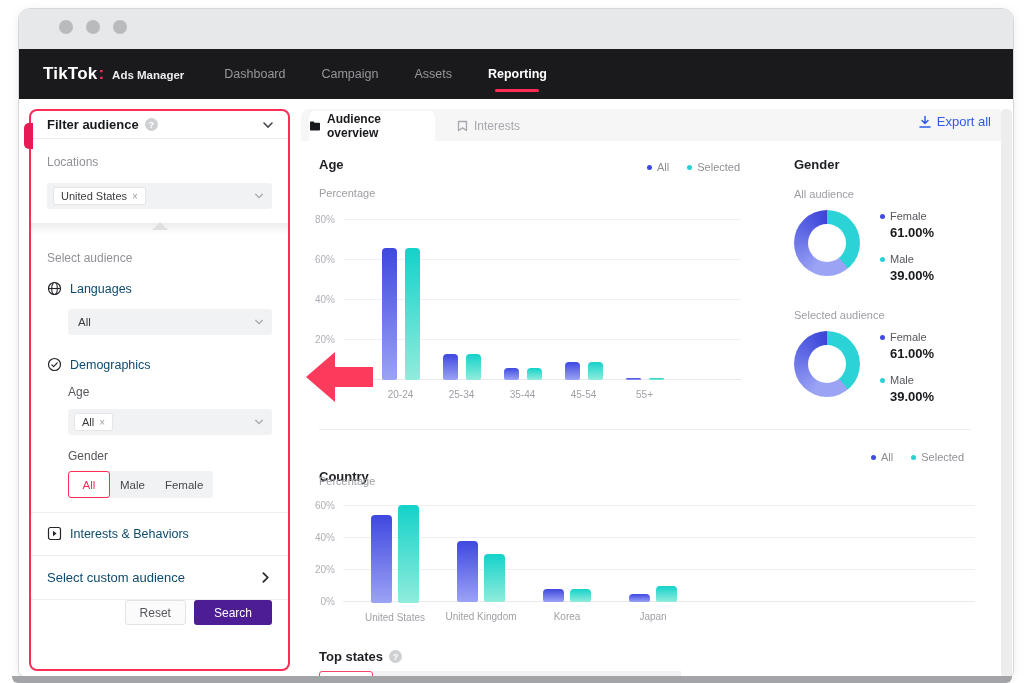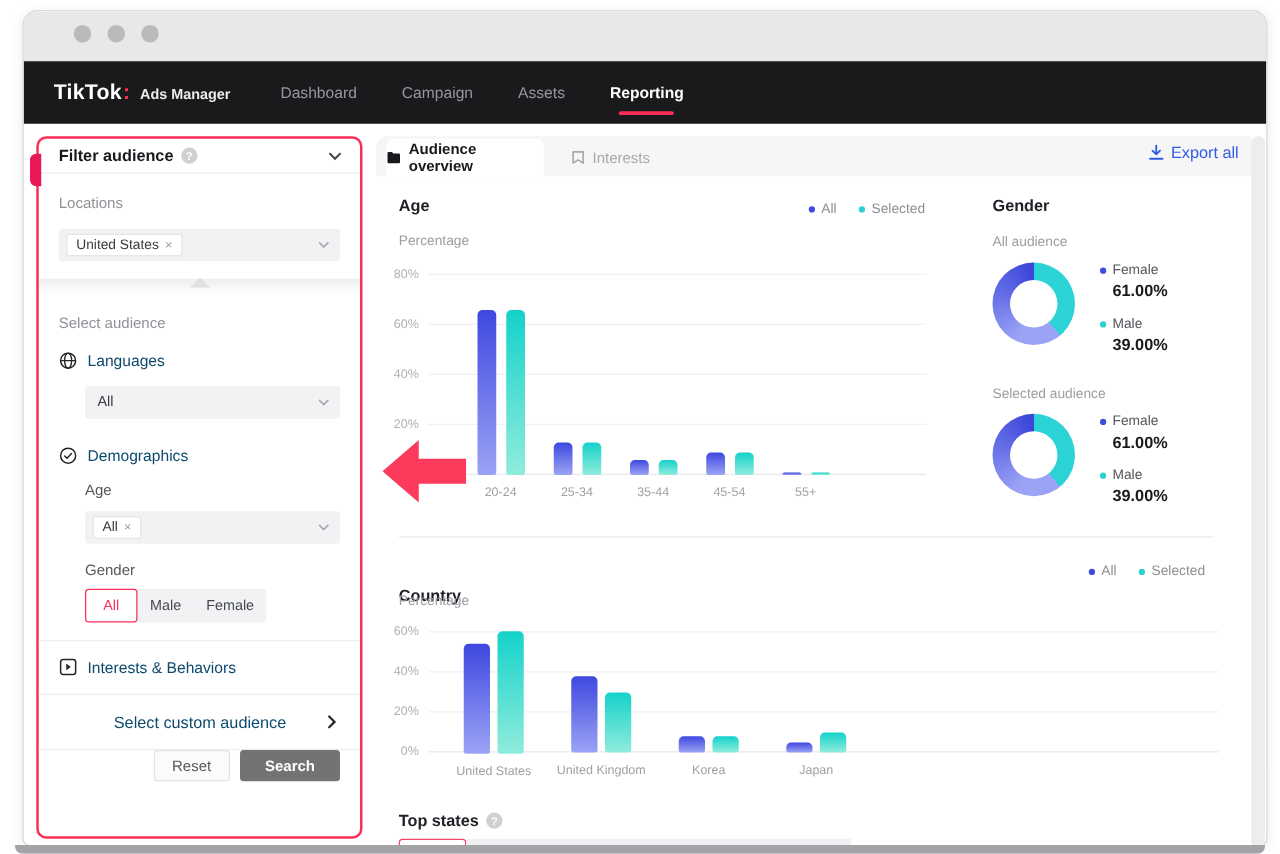--- a/index.html
+++ b/index.html
@@ -51,26 +51,26 @@
     width:0; height:0; border-left:8px solid transparent; border-right:8px solid transparent; border-bottom:8px solid #dfe0e2; }
   .section-row { display:flex; align-items:center; gap:8px; }
   .section-title { font-size:12.5px; font-weight:normal; color:#0c4a6e; }
   .indent { margin-left:21px; }
   .sub-label { font-size:12px; color:#55575c; }
   .segment { display:inline-flex; background:#f1f2f3; border-radius:3px; height:27px; }
   .seg-btn { min-width:42px; padding:0 10px; display:flex; align-items:center; justify-content:center;
     font-size:11.5px; color:#46484d; cursor:pointer; }
   .seg-btn.sel { background:#fff; border:1px solid #fb2e57; color:#fb2e57; border-radius:3px; }
   .side-divider { margin:14px -16px 0; border-top:1px solid #ededef; }
-  .row-between { display:flex; align-items:center; justify-content:space-between;margin-left:44px; }
+  .row-between { display:flex; align-items:center; justify-content:space-between; }
   .side-footer { display:flex; justify-content:flex-end; gap:8px; }
   .btn-reset { height:25px; padding:0 14px; background:#fbfbfc; border:1px solid #e3e3e5; border-radius:3px;
     font-size:12px; color:#55575c; display:flex; align-items:center; cursor:pointer; }
-  .btn-search { height:25px; padding:0 20px; background:#737373; border-radius:3px;
-    font-size:12px; color:#fff; display:flex; align-items:center; cursor:pointer;font-weight:bold; }
+  .btn-search { height:25px; padding:0 20px; background:#4c1d95; border-radius:3px;
+    font-size:12px; color:#fff; display:flex; align-items:center; cursor:pointer; }
 
   
   .tabstrip { position:absolute; left:282px; top:100px; width:700px; height:32px; background:#f6f6f7; border-radius:8px 0 0 0; }
   .tab-active { position:absolute; left:8px; bottom:0; height:30px; width:126px; background:#fff; border-radius:6px 6px 0 0;
     display:flex; align-items:center; justify-content:center; gap:6px; font-size:12px; font-weight:bold; color:#17191c; cursor:pointer; }
   .tab-inactive { position:absolute; left:144px; bottom:0; height:30px; padding:0 12px;
     display:flex; align-items:center; gap:6px; font-size:12px; color:#a6a8ad; cursor:pointer; }
   .export { position:absolute; right:10px; top:5px; display:flex; align-items:center; gap:5px;
     color:#2e5be5; font-size:13px; cursor:pointer; }
   .scroll-strip { position:absolute; left:982px; top:100px; width:11px; height:569px; background:#ededee; border-radius:5px; }

